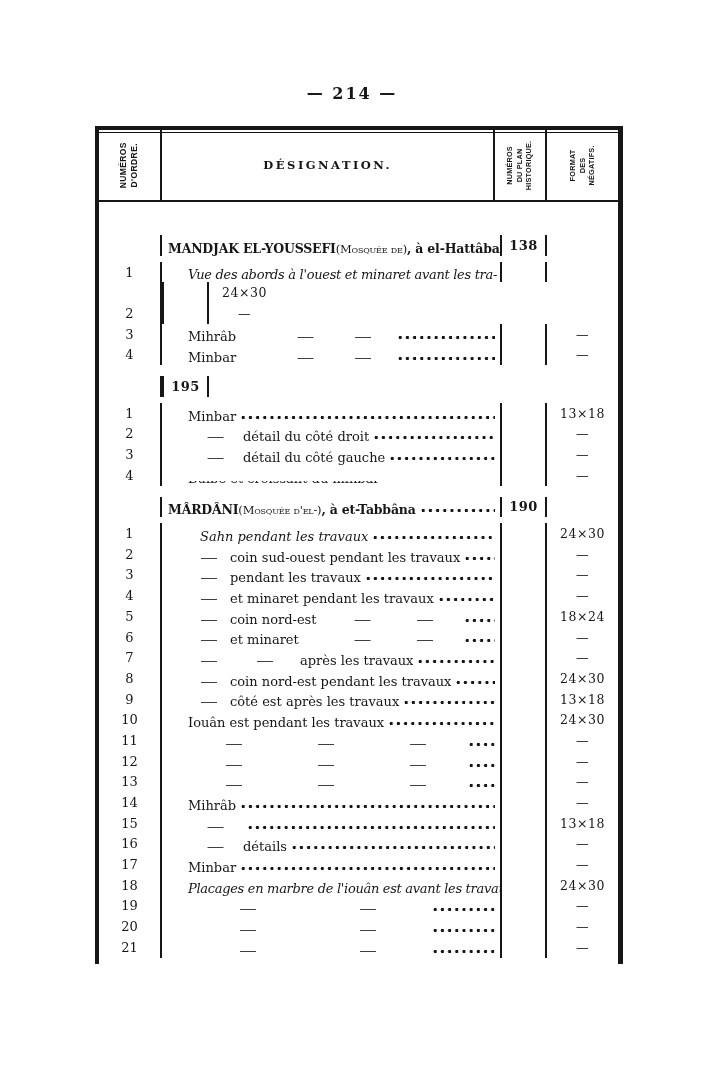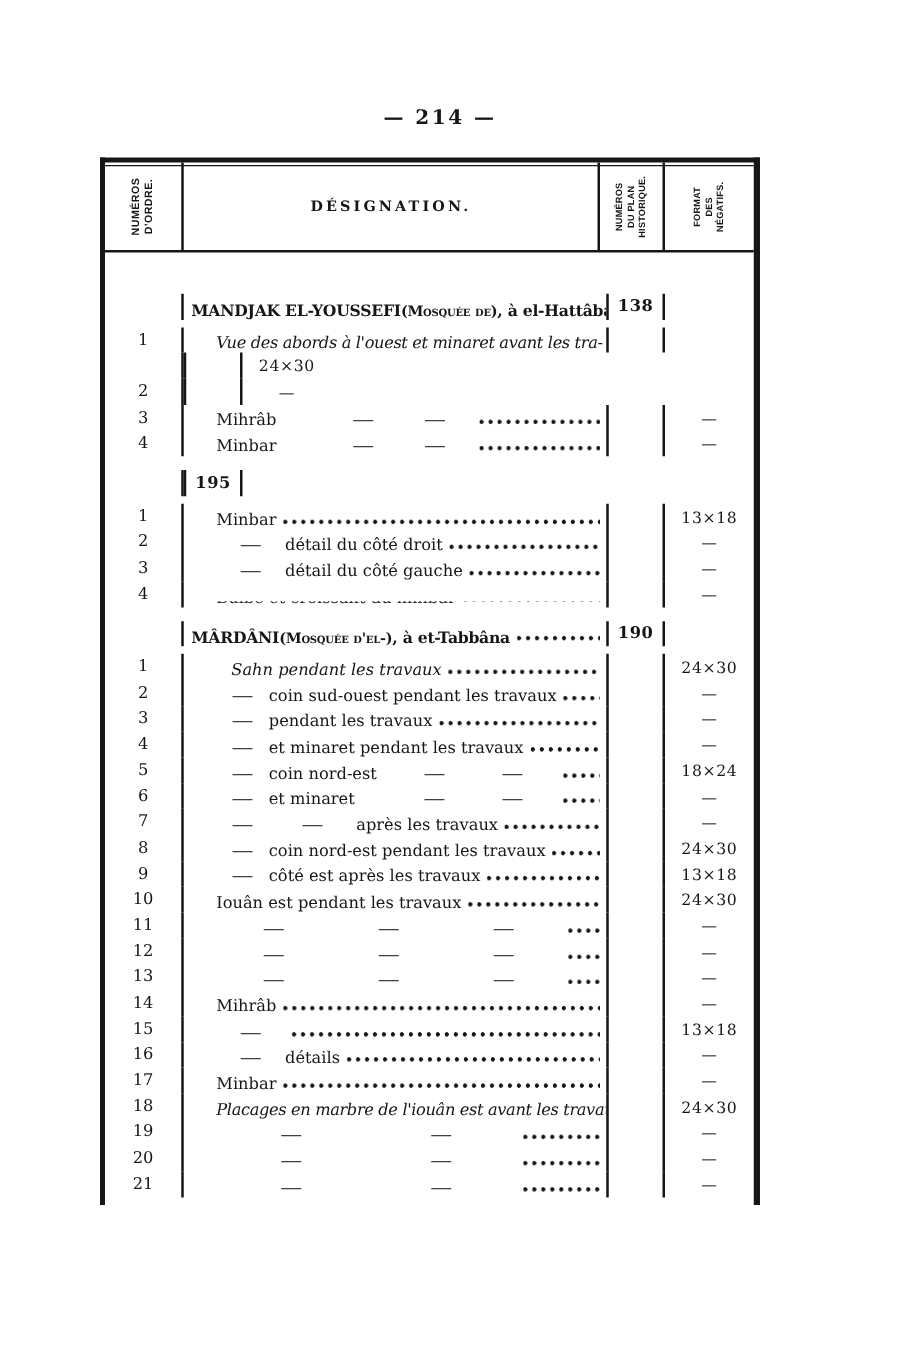--- a/index.html
+++ b/index.html
@@ -7,21 +7,21 @@
   body { background:#ffffff; }
   .page {
     position:relative; width:720px; height:1002px; background:var(--paper,#ffffff);
     font-family:"DejaVu Serif", serif; color:var(--ink,#161616); overflow:hidden;
   }
   .page-number {
     position:absolute; top:84px; left:88px; width:528px; text-align:center;
     font-size:16px; font-weight:bold; letter-spacing:2px;
   }
   .catalog-table {
-    position:absolute; left:80px; top:126px; width:528px; height:838px;
+    position:absolute; left:95px; top:126px; width:528px; height:838px;
     border-top:4px solid var(--ink,#161616);
     border-left:4px solid var(--ink,#161616);
     border-right:5px solid var(--ink,#161616);
   }
   .catalog-table::before {
     content:""; position:absolute; left:0; right:0; top:2px; height:1px;
     background:var(--ink,#161616);
   }
   .thead { display:flex; height:72px; border-bottom:2px solid var(--ink,#161616); }
   .c-num    { flex:0 0 63px; border-right:2px solid var(--ink,#161616); }
@@ -49,21 +49,21 @@
   .row .c-plan { font-weight:bold; font-size:13px; }
   .seg  { flex:0 0 auto; white-space:nowrap; }
   .dash { flex:0 0 auto; text-align:center; transform:scaleX(1.35); }
   .dots {
     flex:1 1 auto; min-width:8px; align-self:flex-end; height:5px; margin:0 3px 4px 5px;
     background-image:radial-gradient(circle at 2.2px 2.5px, var(--ink,#161616) 1.45px, rgba(0,0,0,0) 1.9px);
     background-size:7.2px 5px; background-repeat:repeat-x;
   }
   .title-row { margin-top:11px; margin-bottom:6px; }
   .title-row .c-desig { font-weight:bold; font-size:12.5px; letter-spacing:-0.2px; }
-  .sec-paren { font-variant:small-caps; font-weight:bold; font-size:11.5px; }
+  .sec-paren { font-variant:small-caps; font-weight:normal; font-size:11.5px; }
   .tight { font-size:12.2px; letter-spacing:-0.3px;font-style:italic; }
 </style>
 </head>
 <body>
 
 <div class="page" style="--ink: #161616; --paper: #ffffff;">
   <div class="page-number">— 214 —</div>
 
   <div class="catalog-table">
     <div class="thead">

